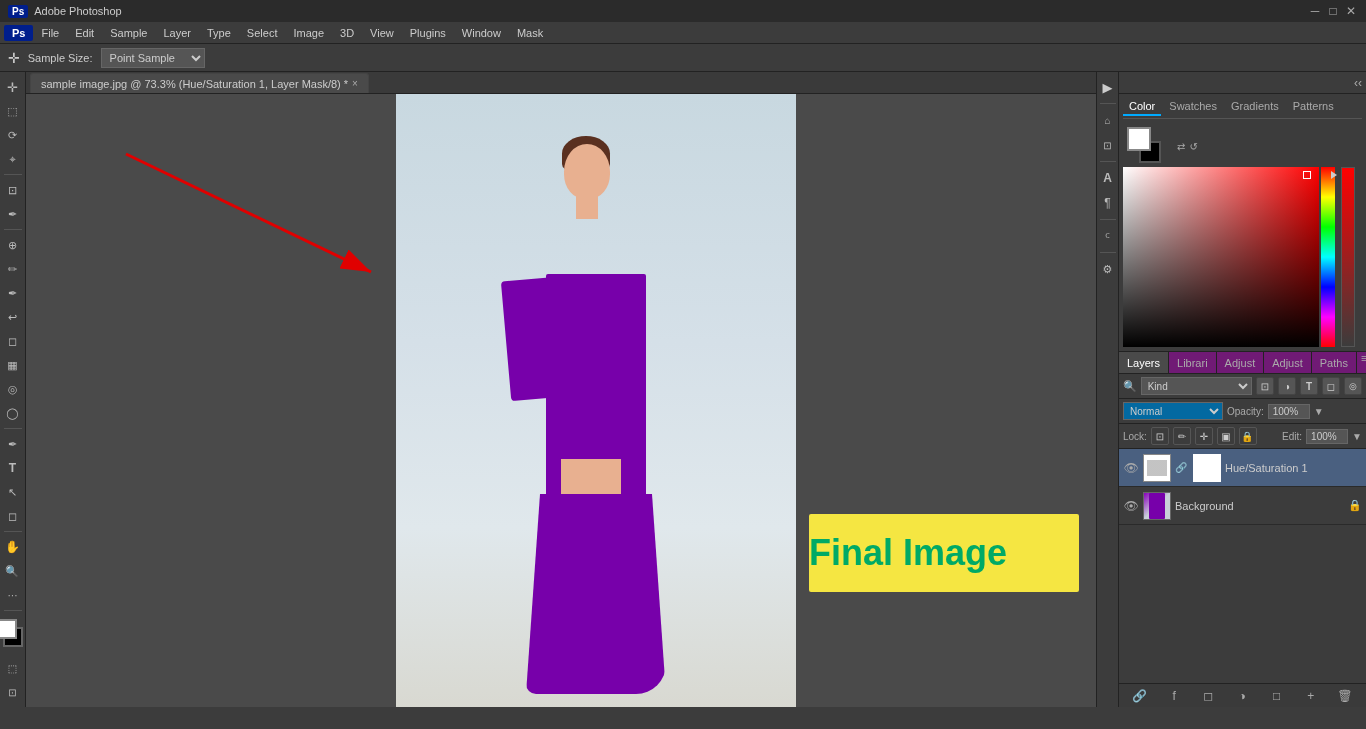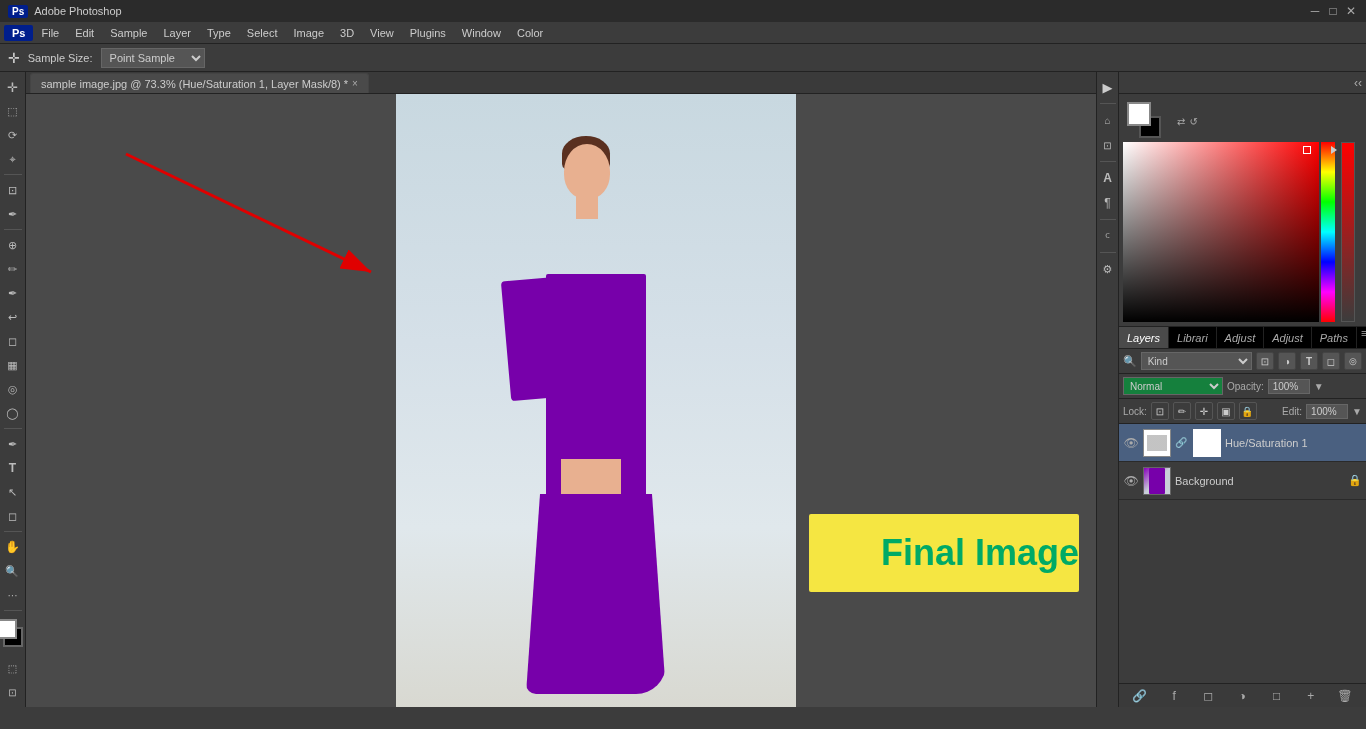--- a/index.html
+++ b/index.html
@@ -35,21 +35,21 @@
 
     
     #canvas-content { width: 100%; height: calc(100% - 22px); position: relative; overflow: hidden; }
     #canvas-bg { position: absolute; left: 0; top: 0; width: 100%; height: 100%; background: #4a4a4a; }
     #canvas-image { position: absolute; left: 370px; top: 0; width: 400px; height: 620px; background: #dde8ee; display: flex; align-items: center; justify-content: center; overflow: hidden; }
     
     
     #model-container { width: 100%; height: 100%; position: relative; background: linear-gradient(180deg, #c8d8e0 0%, #d5e0e8 40%, #e0e8ec 70%, #d8d8d0 100%); }
     
     
-    #final-badge { position: absolute; left: 783px; top: 420px; width: 270px; height: 78px; background: #f5e642; display: flex; align-items: center; justify-content: flex-end; border-radius: 2px; }
+    #final-badge { position: absolute; left: 783px; top: 420px; width: 270px; height: 78px; background: #f5e642; display: flex; align-items: center; justify-content: flex-start; border-radius: 2px; }
     #final-badge-text { font-size: 36px; font-weight: bold; color: #00aa66; }
 
     
     #arrow-canvas { position: absolute; left: 80px; top: 50px; width: 300px; height: 160px; pointer-events: none; }
 
     
     #rightpanel { width: 248px; background: #3c3c3c; border-left: 1px solid #222; display: flex; flex-direction: column; }
 
     
     #color-panel { padding: 4px; }
@@ -57,30 +57,30 @@
     .panel-tab { font-size: 11px; color: #aaa; padding: 2px 6px; cursor: pointer; }
     .panel-tab.active { color: #fff; border-bottom: 2px solid #0af; }
 
     #color-picker-area { position: relative; width: 240px; height: 180px; margin: 0 auto; }
     #color-gradient { width: 196px; height: 180px; background: linear-gradient(to bottom, transparent, #000), linear-gradient(to right, #fff, #ff0000); position: absolute; left: 0; top: 0; cursor: crosshair; }
     #color-spectrum { width: 14px; height: 180px; position: absolute; right: 28px; top: 0; background: linear-gradient(to bottom, #ff0000, #ffff00, #00ff00, #00ffff, #0000ff, #ff00ff, #ff0000); cursor: pointer; }
     #opacity-bar { width: 14px; height: 180px; position: absolute; right: 8px; top: 0; background: linear-gradient(to bottom, #ff0000, transparent); cursor: pointer; }
 
     
     #layers-panel { flex: 1; border-top: 1px solid #222; display: flex; flex-direction: column; }
-    #layers-tabs { display: flex; height: 22px; background: #000000; border-bottom: 1px solid #222; overflow: hidden; font-style: italic; }
+    #layers-tabs { display: flex; height: 22px; background: #701a75; border-bottom: 1px solid #222; overflow: hidden; }
     .layers-tab { font-size: 11px; padding: 0 8px; display: flex; align-items: center; color: #aaa; cursor: pointer; white-space: nowrap; border-right: 1px solid #222; }
     .layers-tab.active { color: #fff; background: #4a4a4a; }
 
     #layer-filters { padding: 3px 4px; border-bottom: 1px solid #222; display: flex; align-items: center; gap: 4px; }
     #kind-select { background: #555; color: #ccc; border: 1px solid #666; font-size: 10px; padding: 1px 2px; height: 18px; flex: 1; }
     .layer-icon-btn { width: 18px; height: 18px; background: #555; border: 1px solid #444; color: #ccc; font-size: 10px; display: flex; align-items: center; justify-content: center; cursor: pointer; border-radius: 2px; }
 
     #blend-row { padding: 3px 4px; display: flex; align-items: center; gap: 4px; border-bottom: 1px solid #222; }
-    #blend-select { background: #15803d; color: #ccc; border: 1px solid #666; font-size: 10px; padding: 1px 2px; height: 18px; width: 100px; }
+    #blend-select { background: #0369a1; color: #ccc; border: 1px solid #666; font-size: 10px; padding: 1px 2px; height: 18px; width: 100px; }
     .opacity-row { display: flex; align-items: center; gap: 4px; }
     .opacity-label { font-size: 10px; color: #aaa; }
     .opacity-value { font-size: 10px; color: #ccc; background: #555; border: 1px solid #666; padding: 1px 4px; width: 42px; }
 
     #lock-row { padding: 3px 4px; display: flex; align-items: center; gap: 4px; border-bottom: 1px solid #222; }
     .lock-label { font-size: 10px; color: #aaa; }
     .lock-icon-btn { width: 18px; height: 18px; background: transparent; border: 1px solid #555; color: #ccc; font-size: 10px; display: flex; align-items: center; justify-content: center; cursor: pointer; border-radius: 2px; }
     .fill-row { display: flex; align-items: center; gap: 4px; }
     .fill-label { font-size: 10px; color: #aaa; }
     .fill-value { font-size: 10px; color: #ccc; background: #555; border: 1px solid #666; padding: 1px 4px; width: 42px; }
@@ -134,21 +134,21 @@
   <span class="menu-item">Edit</span>
   <span class="menu-item">Sample</span>
   <span class="menu-item">Layer</span>
   <span class="menu-item">Type</span>
   <span class="menu-item">Select</span>
   <span class="menu-item">Image</span>
   <span class="menu-item">3D</span>
   <span class="menu-item">View</span>
   <span class="menu-item">Plugins</span>
   <span class="menu-item">Window</span>
-  <span class="menu-item">Color</span>
+  <span class="menu-item">Mask</span>
 </div>
 
 <div id="optionsbar">
 
   <span style="font-size:14px;color:#ccc;">✛</span>
   <span>Sample Size:</span>
   <select id="sampleSelect">
     <option>Point Sample</option>
     <option>3 by 3 Average</option>
     <option>5 by 5 Average</option>
@@ -262,20 +262,26 @@
     <div class="rv-btn" style="font-size:11px;">⚙</div>
   </div>
 
   <div id="rightpanel">
 
     <div style="height:22px;background:#3c3c3c;display:flex;align-items:center;justify-content:flex-end;padding-right:4px;border-bottom:1px solid #222;">
       <span style="font-size:12px;color:#aaa;cursor:pointer;">‹‹</span>
     </div>
 
     <div id="color-panel">
+      <div id="color-tabs">
+        <span class="panel-tab active">Color</span>
+        <span class="panel-tab">Swatches</span>
+        <span class="panel-tab">Gradients</span>
+        <span class="panel-tab">Patterns</span>
+      </div>
 
       <div style="display:flex;align-items:center;gap:4px;padding:4px 4px 2px 4px;">
         <div style="position:relative;width:46px;height:38px;">
           <div style="position:absolute;left:12px;top:14px;width:22px;height:22px;background:#000;border:2px solid #555;"></div>
           <div style="position:absolute;left:0;top:0;width:24px;height:24px;background:#fff;border:2px solid #888;"></div>
         </div>
 
         <span style="font-size:10px;color:#aaa;cursor:pointer;">⇄</span>
         <span style="font-size:10px;color:#aaa;cursor:pointer;">↺</span>
       </div>

